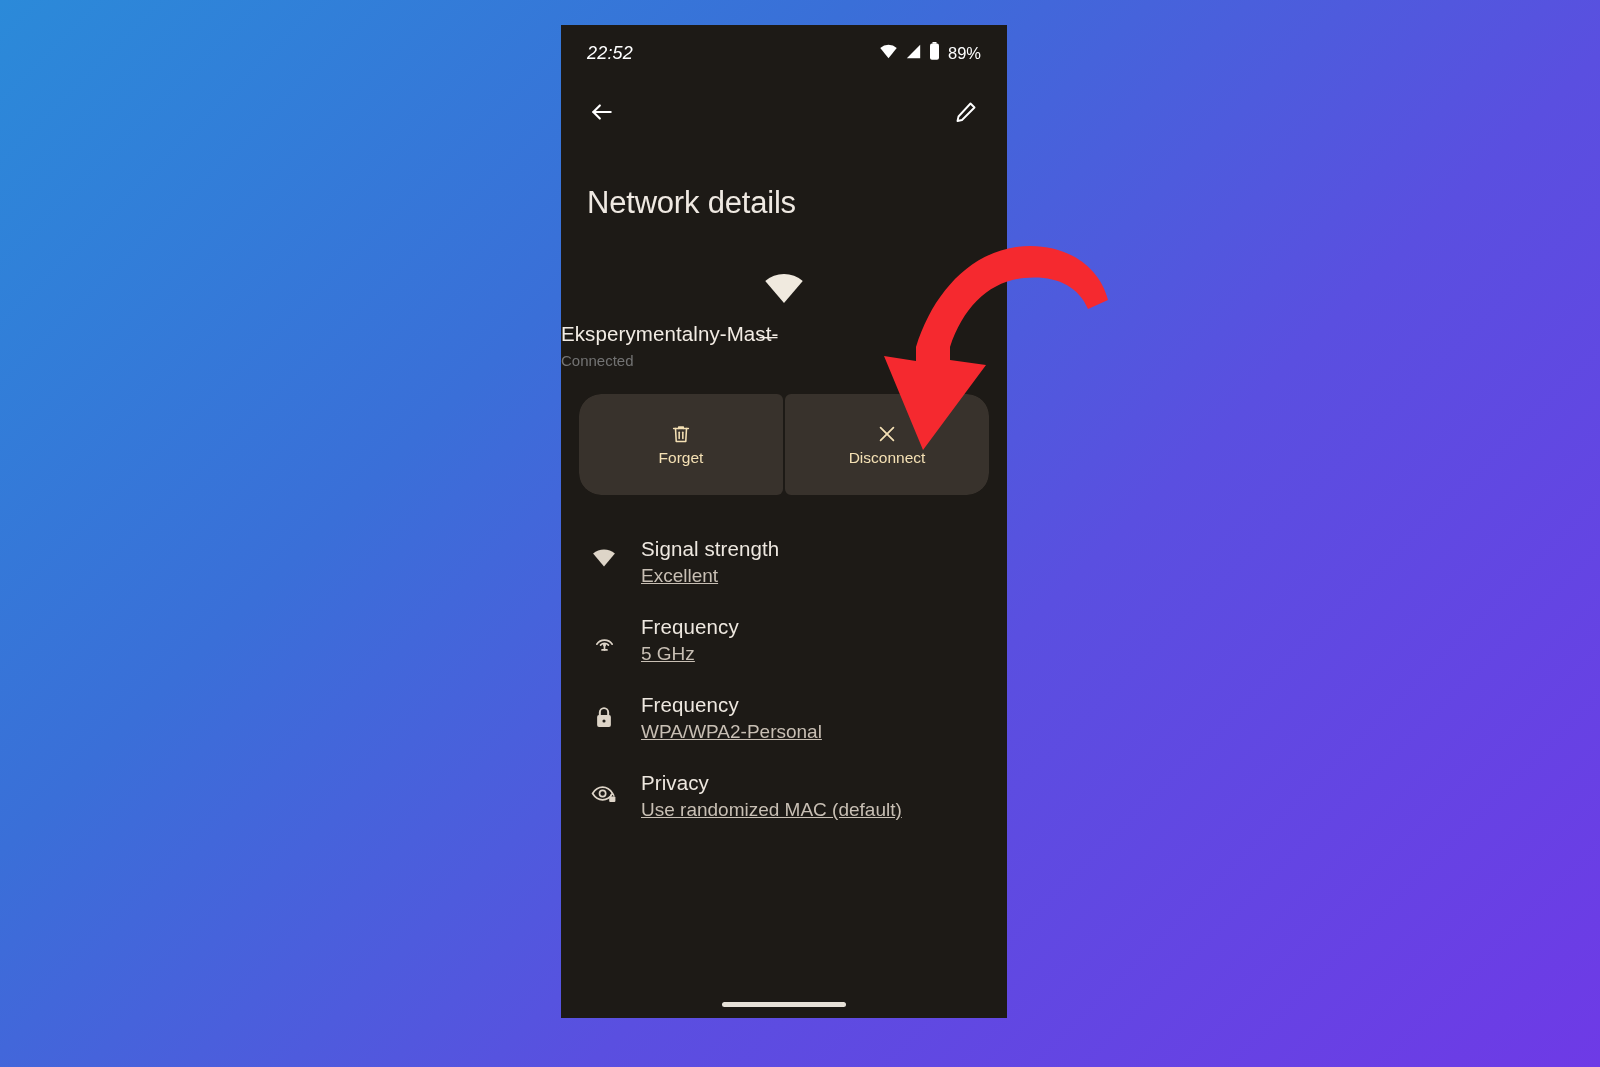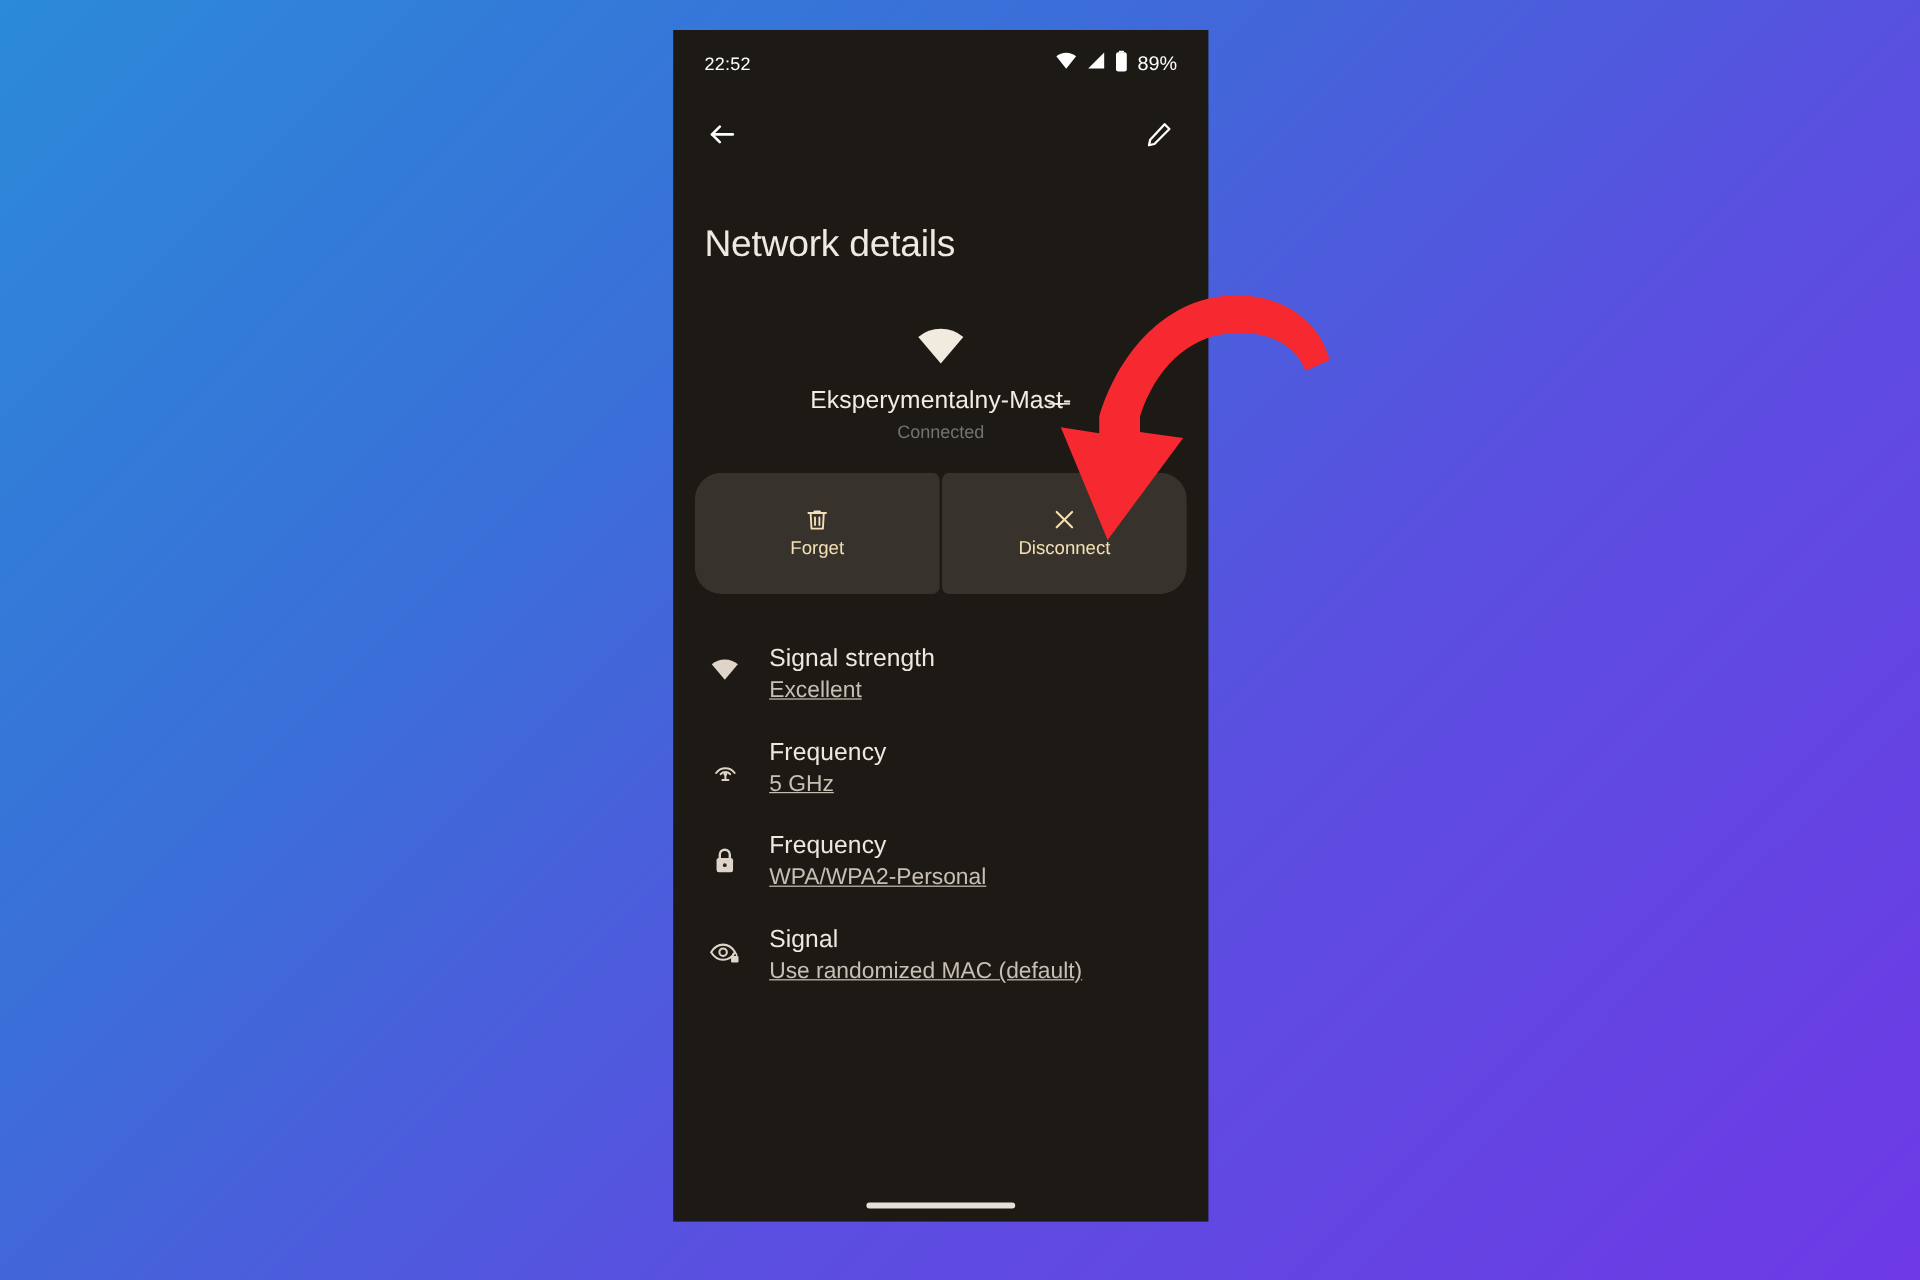--- a/index.html
+++ b/index.html
@@ -23,21 +23,21 @@
   }
 
   
   #statusbar {
     height: 56px;
     display: flex; align-items: center;
     justify-content: space-between;
     padding: 0 26px 0 26px;
     color: #ffffff;
   }
-  #status-time { font-size: 15px; letter-spacing: .2px; }
+  #status-time { font-size: 18px; letter-spacing: .2px; font-style: italic; }
   #status-right { display: flex; align-items: center; gap: 7px; }
   #status-battery-text { font-size: 16.5px; margin-left: 1px; }
 
   
   #toolbar {
     height: 62px;
     display: flex; align-items: center;
     justify-content: space-between;
     padding: 0 24px;
   }
@@ -46,21 +46,21 @@
   
   #page-title {
     color: #efe9e2;
     font-size: 31px;
     font-weight: 400;
     padding: 42px 0 0 26px;
     letter-spacing: -0.2px;
   }
 
   
-  #hero { text-align: center; margin-top: 52px; }
+  #hero { text-align: left; margin-top: 52px; }
   #hero-wifi-icon { display: flex; justify-content: center; }
   #ssid {
     margin-top: 18px;
     color: #f2ece4;
     font-size: 20.5px;
     font-weight: 500;
     letter-spacing: 0.1px;
     white-space: nowrap;
   }
   #connected-status {
@@ -266,21 +266,21 @@
     <div class="detail-row">
       <div class="detail-icon">
         <svg width="26" height="22" viewBox="0 0 26 22" fill="none" stroke="#ded5c8" stroke-width="1.7">
           <path d="M1.6 10.5 C4.4 6 8.2 4.2 11.6 4.2 C15 4.2 18.8 6 21.6 10.5 C18.8 15 15 16.8 11.6 16.8 C8.2 16.8 4.4 15 1.6 10.5 Z"></path>
           <circle cx="11.6" cy="10.5" r="3.1"></circle>
           <rect x="18.2" y="13.6" width="6.2" height="5.4" rx="1" fill="#ded5c8" stroke="none"></rect>
           <path d="M19.8 13.6 V12.2 A1.6 1.6 0 0 1 22.8 12.2 V13.6" stroke-width="1.3"></path>
         </svg>
       </div>
       <div class="detail-text">
-        <div class="detail-title">Signal</div>
+        <div class="detail-title">Privacy</div>
         <div class="detail-sub">Use randomized MAC (default)</div>
       </div>
     </div>
 
   </div>
 
   <div id="gesture-pill"></div>
 </div>
 
 <div id="annotation-arrow">

